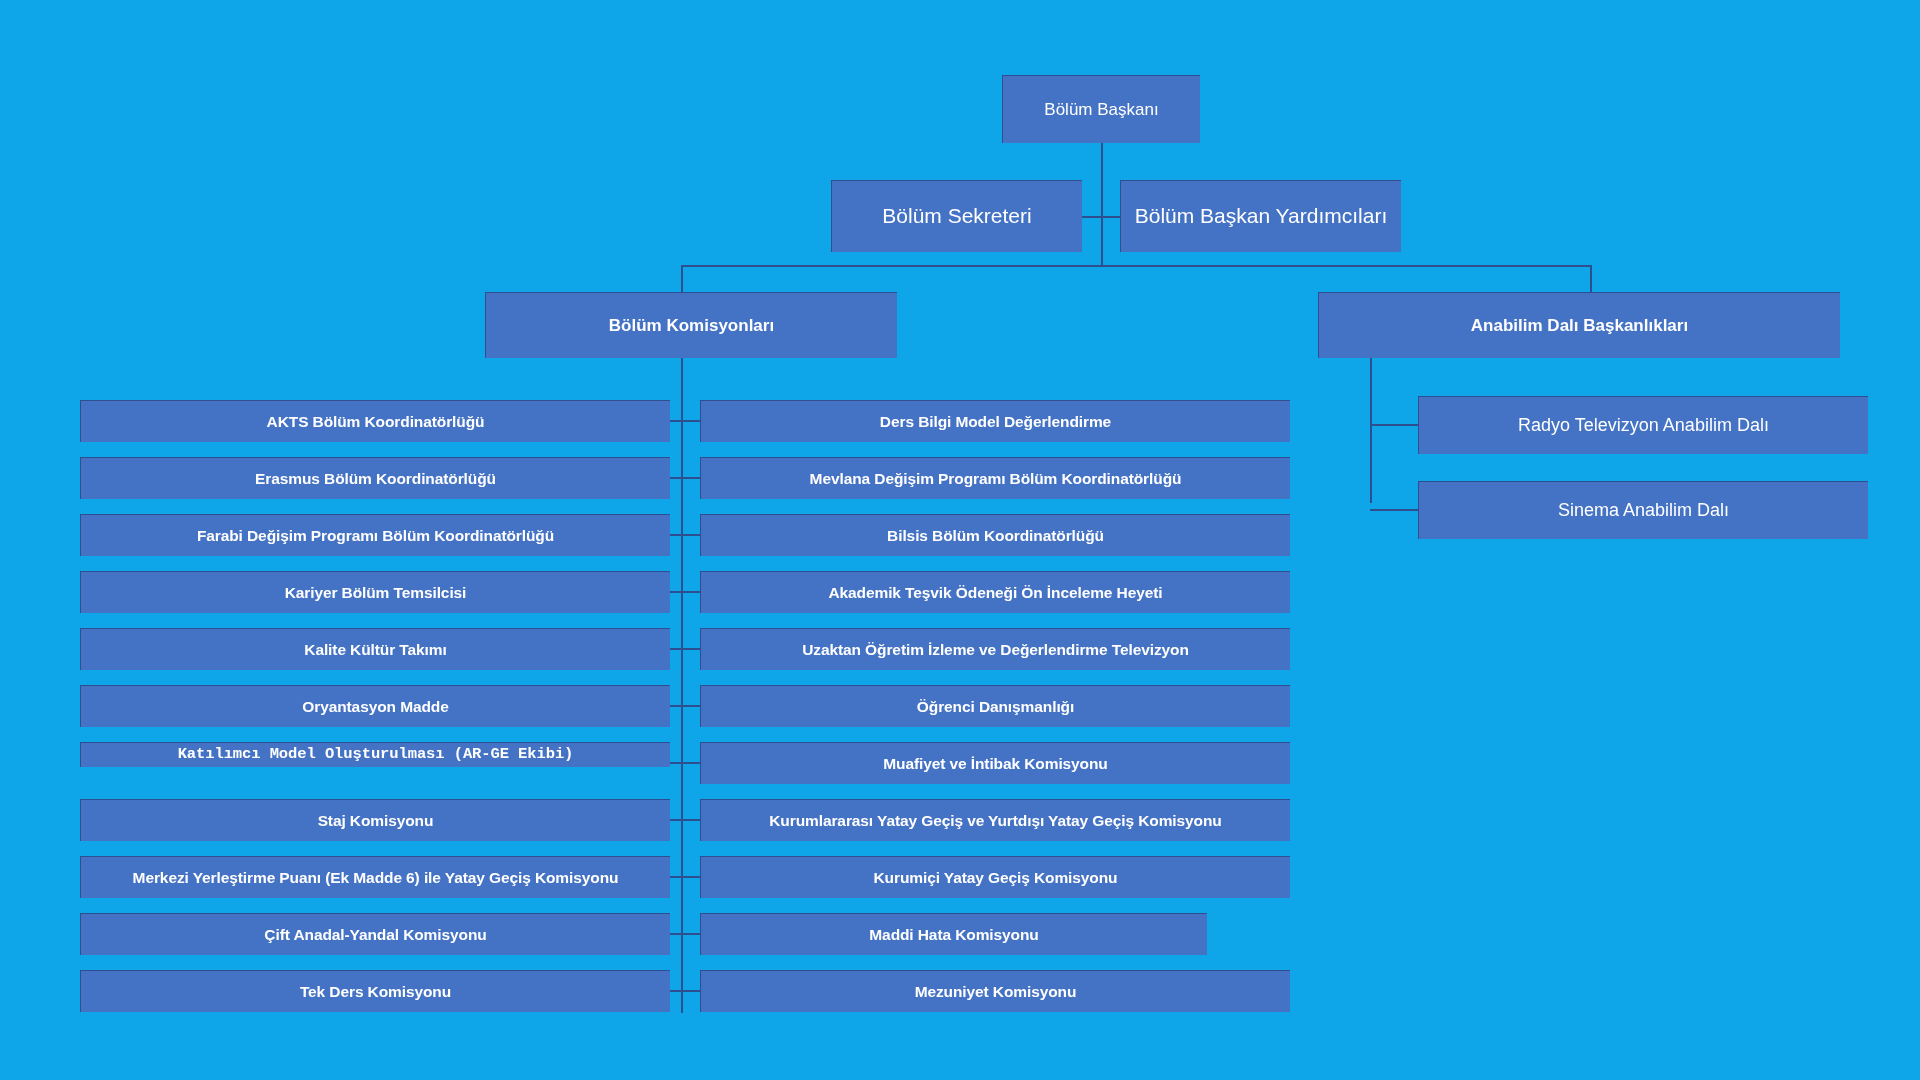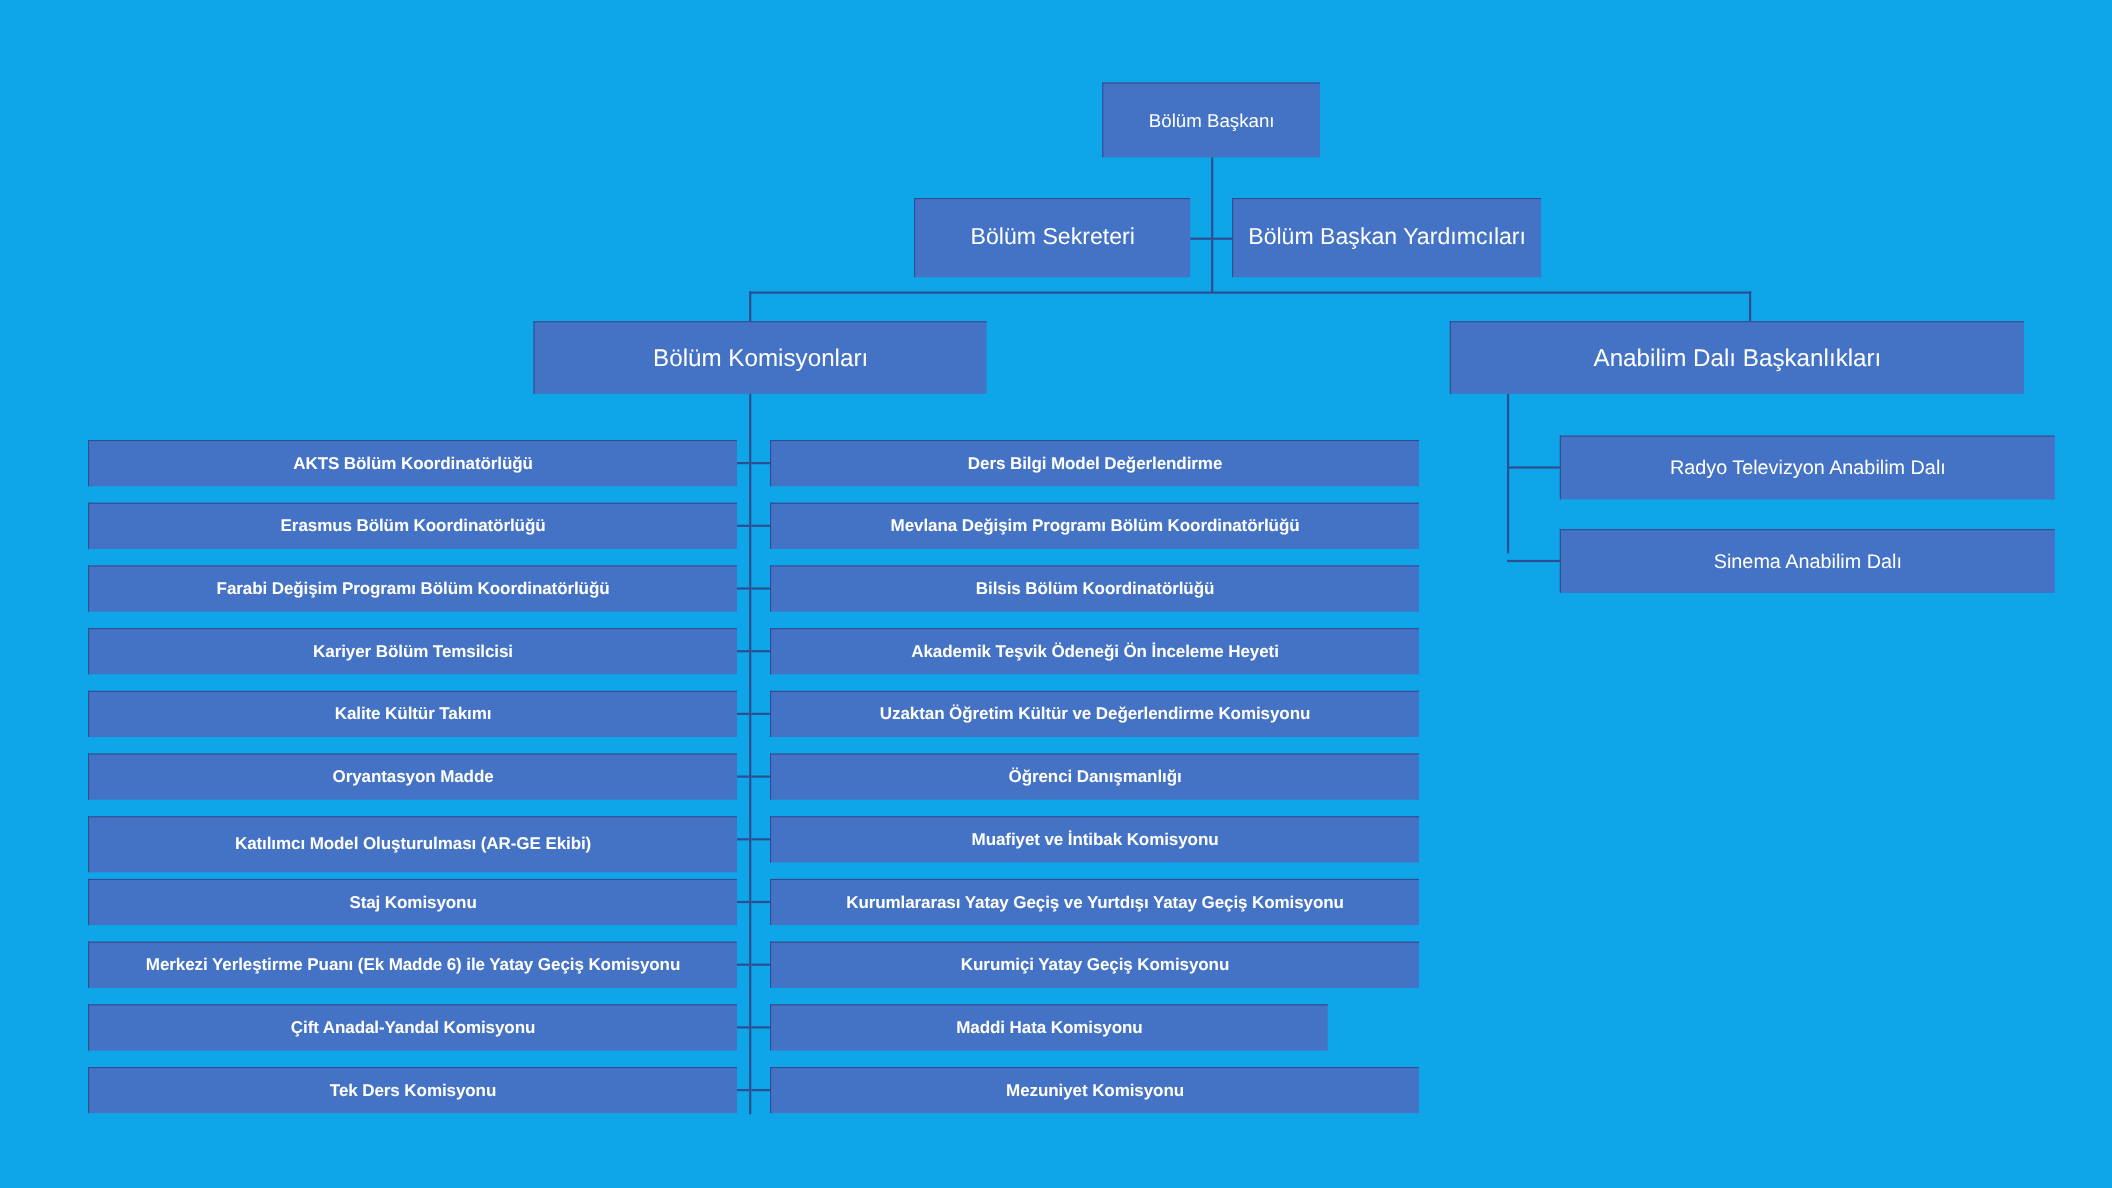--- a/index.html
+++ b/index.html
@@ -37,21 +37,21 @@
     z-index: 3;
   }
   .node span {
     display: block;
     width: 100%;
   }
 
   
   .tier-top   { font-size: 17px; font-weight: 400; }
   .tier-mid   { font-size: 21px; font-weight: 400; }
-  .tier-group { font-size: 22px; font-weight: 400; }
+  .tier-group { font-size: 17px; font-weight: 700; }
   .tier-dept  { font-size: 18px; font-weight: 400; }
 
   
   .tier-leaf  { font-size: 15.5px; font-weight: 700; letter-spacing: -0.1px; }
 
   
   .conn {
     position: absolute;
     background: #2F4E8F;
     z-index: 1;
@@ -126,21 +126,21 @@
       </div>
       <div class="stub" style="top: 591px; left: 670px; width: 11px;"></div>
       <div class="node tier-leaf" style="left: 80px; top: 628px; width: 590px; height: 42px;">
         <span>Kalite Kültür Takımı</span>
       </div>
       <div class="stub" style="top: 648px; left: 670px; width: 11px;"></div>
       <div class="node tier-leaf" style="left: 80px; top: 685px; width: 590px; height: 42px;">
         <span>Oryantasyon Madde</span>
       </div>
       <div class="stub" style="top: 705px; left: 670px; width: 11px;"></div>
-      <div class="node tier-leaf" style="left: 80px; top: 742px; width: 590px; height: 51px;">
+      <div class="node tier-leaf" style="left: 80px; top: 742px; width: 590px; height: 25px; font-family: Liberation Mono, monospace;">
         <span>Katılımcı Model Oluşturulması (AR-GE Ekibi)</span>
       </div>
       <div class="stub" style="top: 762px; left: 670px; width: 11px;"></div>
       <div class="node tier-leaf" style="left: 80px; top: 799px; width: 590px; height: 42px;">
         <span>Staj Komisyonu</span>
       </div>
       <div class="stub" style="top: 819px; left: 670px; width: 11px;"></div>
       <div class="node tier-leaf" style="left: 80px; top: 856px; width: 590px; height: 42px;">
         <span>Merkezi Yerleştirme Puanı (Ek Madde 6) ile Yatay Geçiş Komisyonu</span>
       </div>
@@ -163,21 +163,21 @@
       <div class="stub" style="top: 477px; left: 683px; width: 17px;"></div>
       <div class="node tier-leaf" style="left: 700px; top: 514px; width: 590px; height: 42px;">
         <span>Bilsis Bölüm Koordinatörlüğü</span>
       </div>
       <div class="stub" style="top: 534px; left: 683px; width: 17px;"></div>
       <div class="node tier-leaf" style="left: 700px; top: 571px; width: 590px; height: 42px;">
         <span>Akademik Teşvik Ödeneği Ön İnceleme Heyeti</span>
       </div>
       <div class="stub" style="top: 591px; left: 683px; width: 17px;"></div>
       <div class="node tier-leaf" style="left: 700px; top: 628px; width: 590px; height: 42px;">
-        <span>Uzaktan Öğretim Kültür ve Değerlendirme Komisyonu</span>
+        <span>Uzaktan Öğretim İzleme ve Değerlendirme Televizyon</span>
       </div>
       <div class="stub" style="top: 648px; left: 683px; width: 17px;"></div>
       <div class="node tier-leaf" style="left: 700px; top: 685px; width: 590px; height: 42px;">
         <span>Öğrenci Danışmanlığı</span>
       </div>
       <div class="stub" style="top: 705px; left: 683px; width: 17px;"></div>
       <div class="node tier-leaf" style="left: 700px; top: 742px; width: 590px; height: 42px;">
         <span>Muafiyet ve İntibak Komisyonu</span>
       </div>
       <div class="stub" style="top: 762px; left: 683px; width: 17px;"></div>

